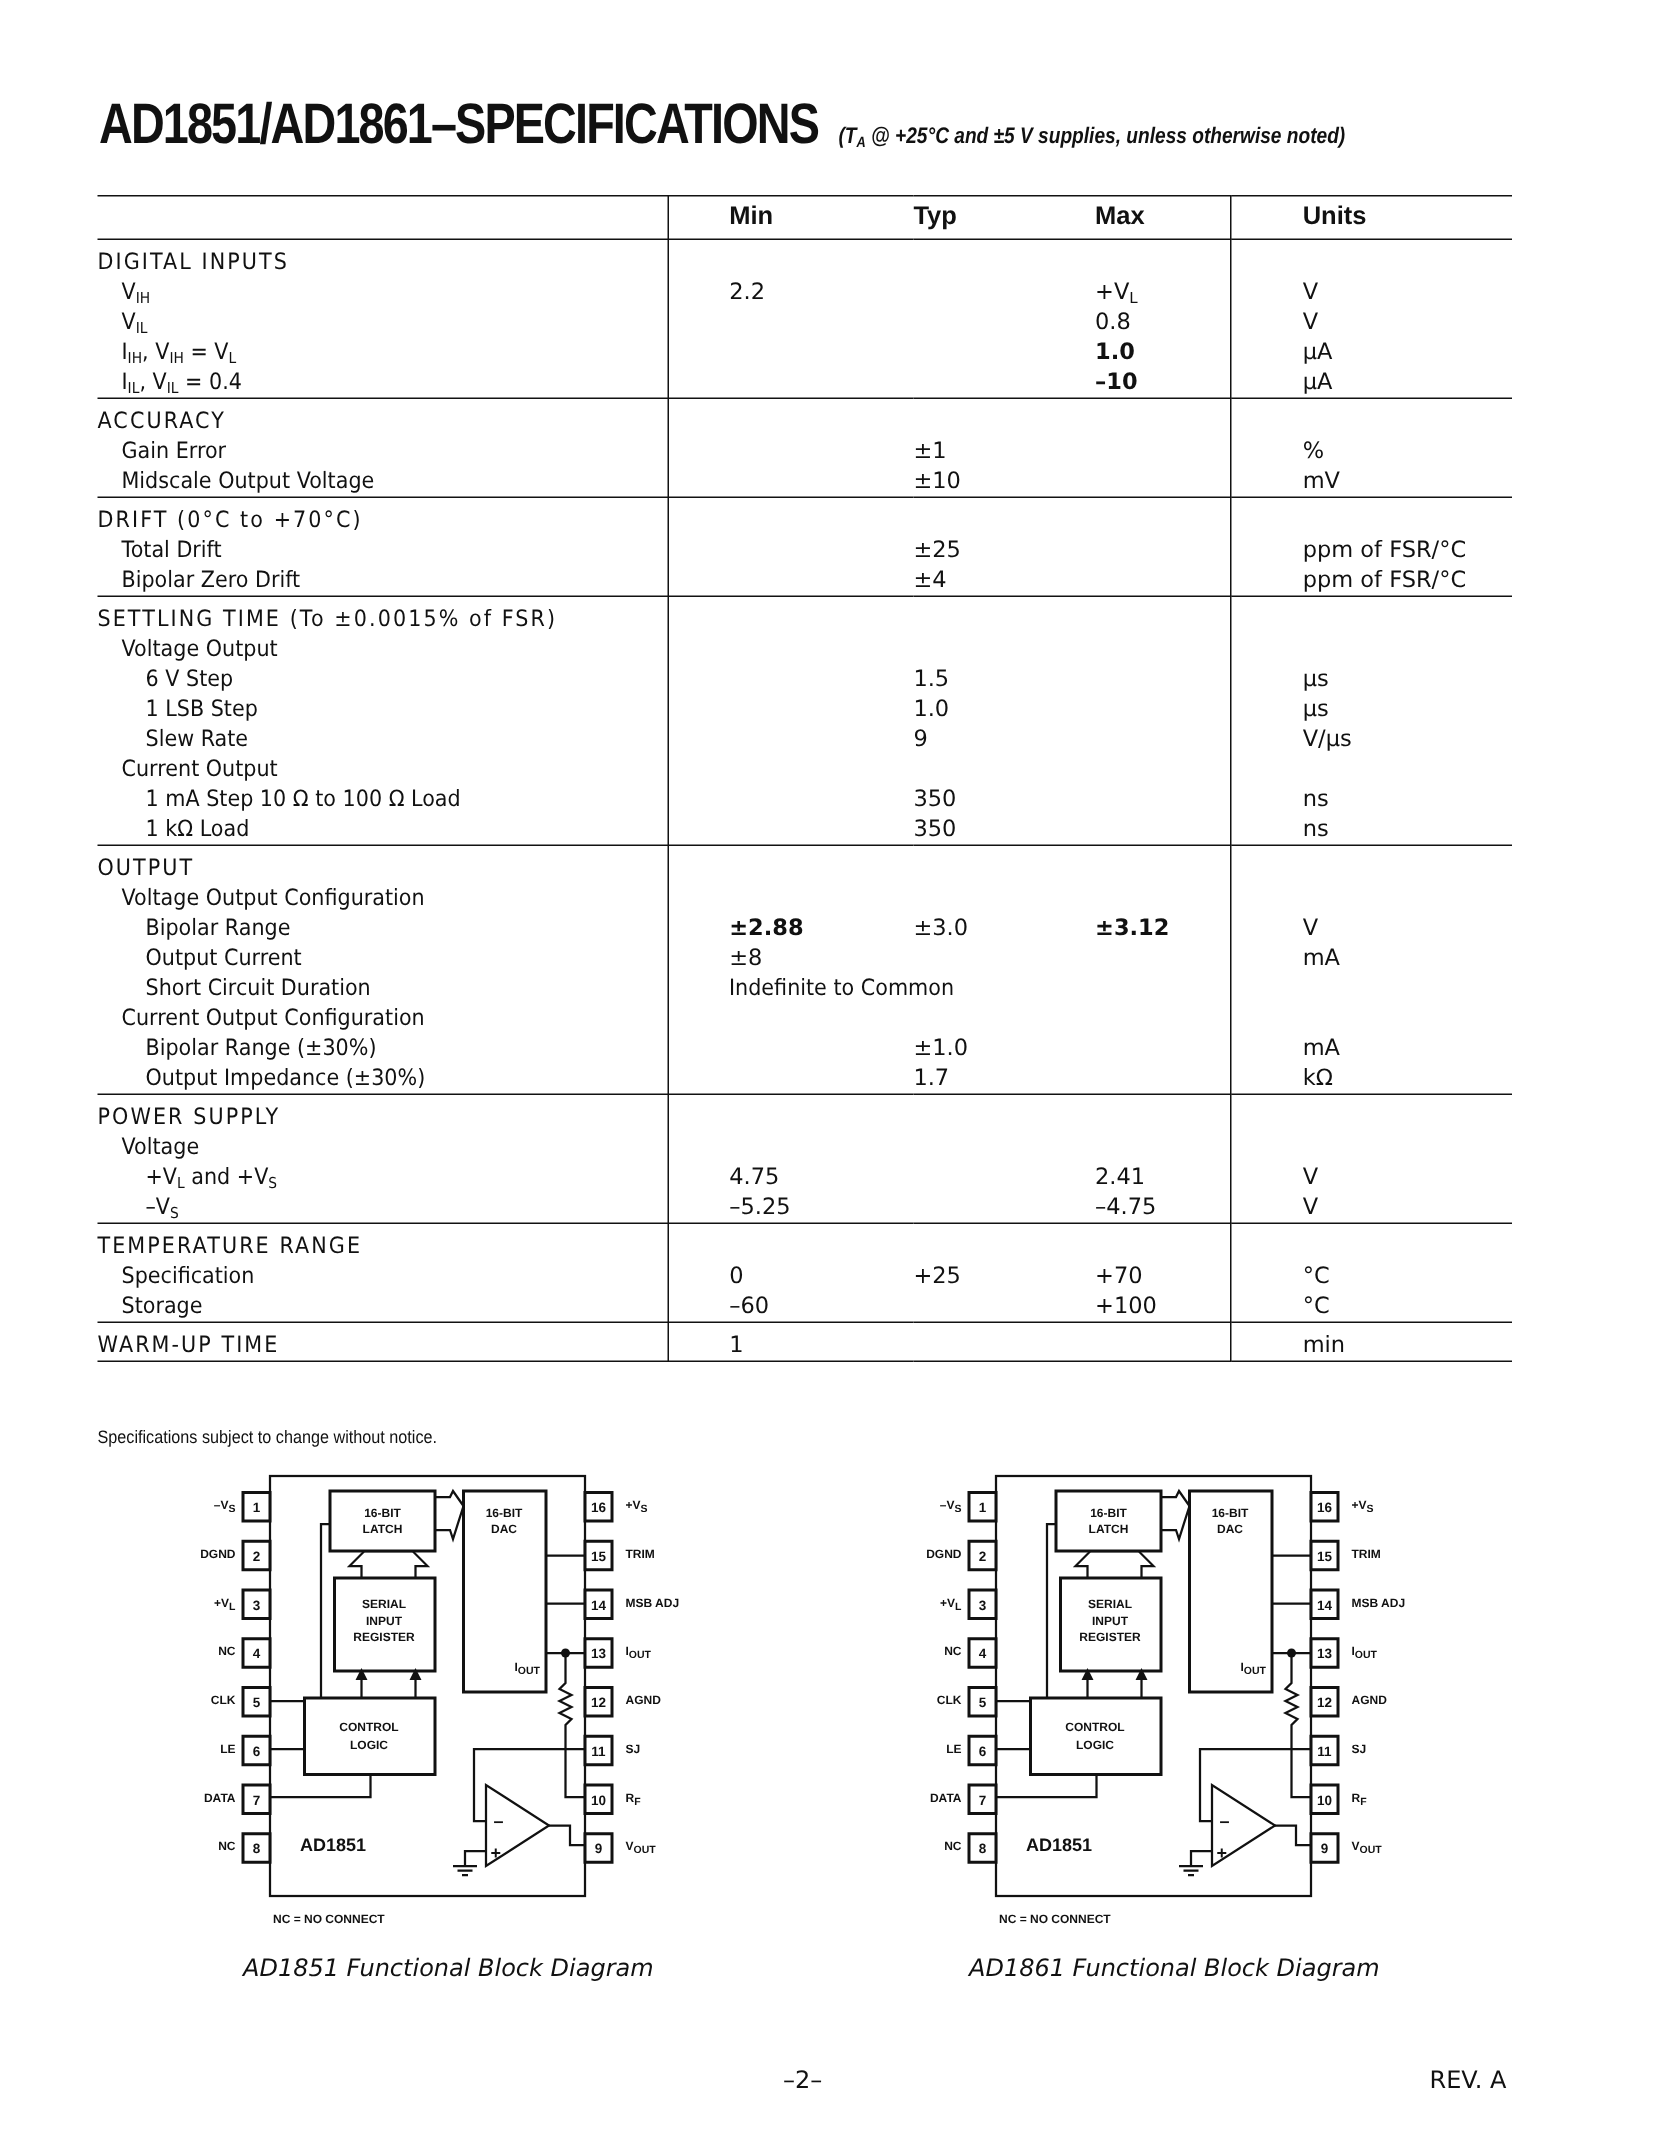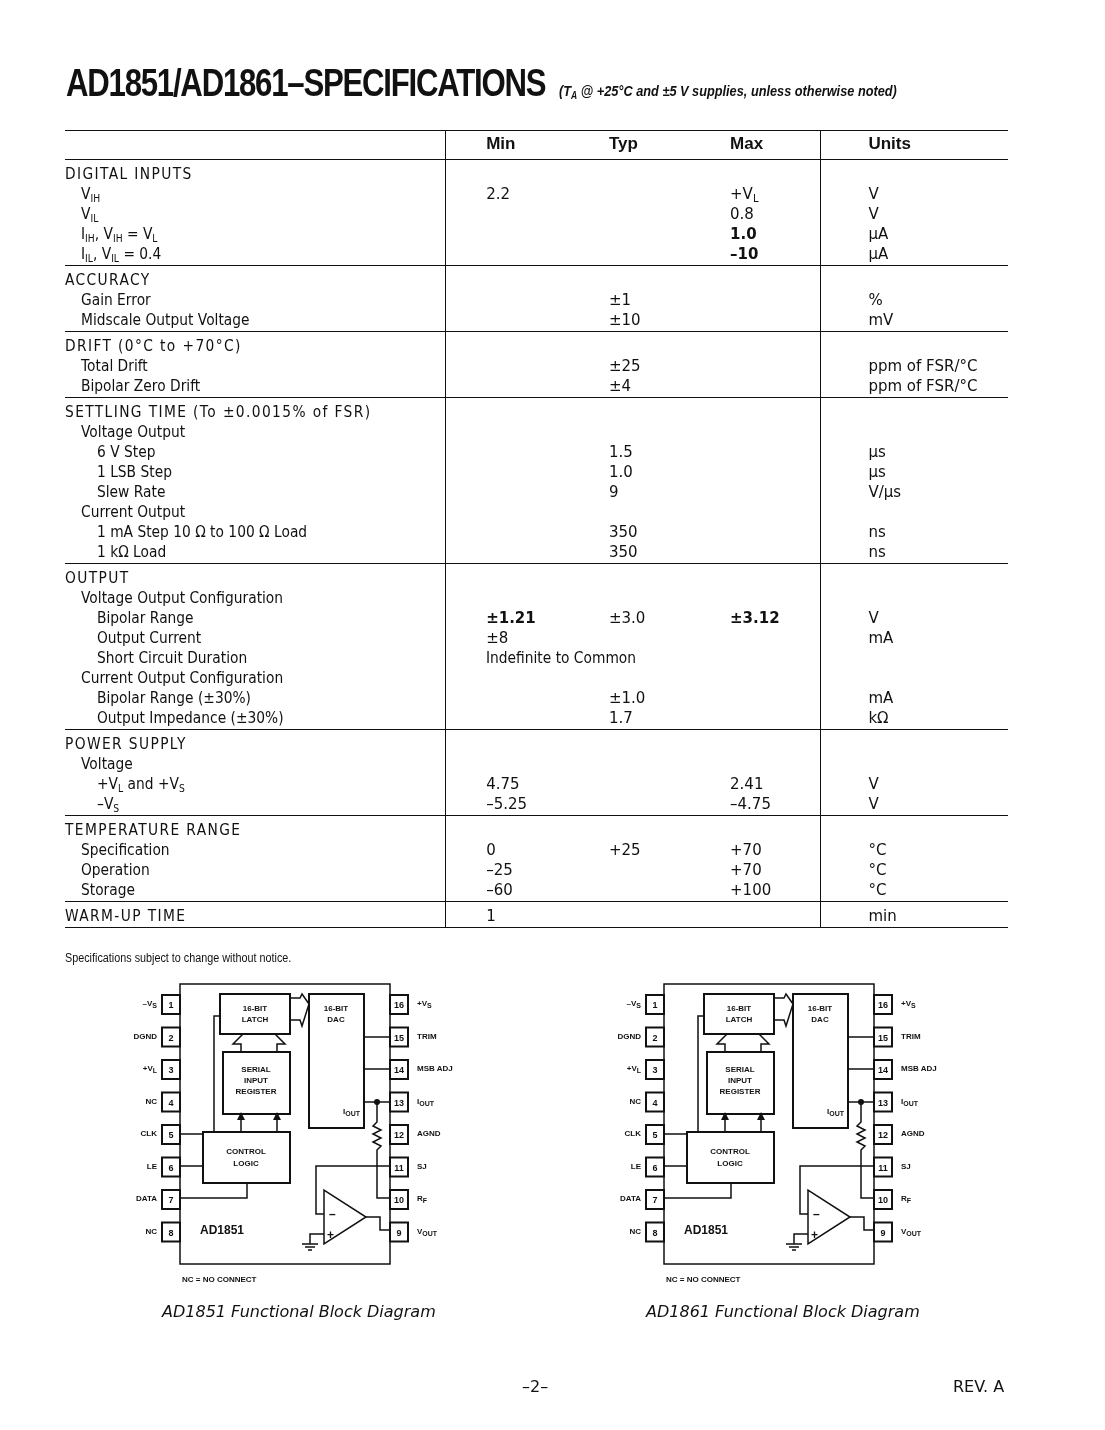--- a/index.html
+++ b/index.html
@@ -206,21 +206,21 @@
       </tr>
       <tr>
         <td class="cname vr i1"><span class="lbl">Voltage Output Configuration</span></td>
         <td class="cmin"></td>
         <td class="ctyp"></td>
         <td class="cmax vr"></td>
         <td class="cunits"></td>
       </tr>
       <tr>
         <td class="cname vr i2"><span class="lbl">Bipolar Range</span></td>
-        <td class="cmin b">±1.21</td>
+        <td class="cmin b">±2.88</td>
         <td class="ctyp">±3.0</td>
         <td class="cmax vr b">±3.12</td>
         <td class="cunits">V</td>
       </tr>
       <tr>
         <td class="cname vr i2"><span class="lbl">Output Current</span></td>
         <td class="cmin">±8</td>
         <td class="ctyp"></td>
         <td class="cmax vr"></td>
         <td class="cunits">mA</td>
@@ -287,27 +287,20 @@
         <td class="cname vr"><span class="lbl cat">TEMPERATURE RANGE</span></td>
         <td class="cmin"></td>
         <td class="ctyp"></td>
         <td class="cmax vr"></td>
         <td class="cunits"></td>
       </tr>
       <tr>
         <td class="cname vr i1"><span class="lbl">Specification</span></td>
         <td class="cmin">0</td>
         <td class="ctyp">+25</td>
-        <td class="cmax vr">+70</td>
-        <td class="cunits">°C</td>
-      </tr>
-      <tr>
-        <td class="cname vr i1"><span class="lbl">Operation</span></td>
-        <td class="cmin">–25</td>
-        <td class="ctyp"></td>
         <td class="cmax vr">+70</td>
         <td class="cunits">°C</td>
       </tr>
       <tr class="last">
         <td class="cname vr i1"><span class="lbl">Storage</span></td>
         <td class="cmin">–60</td>
         <td class="ctyp"></td>
         <td class="cmax vr">+100</td>
         <td class="cunits">°C</td>
       </tr>

